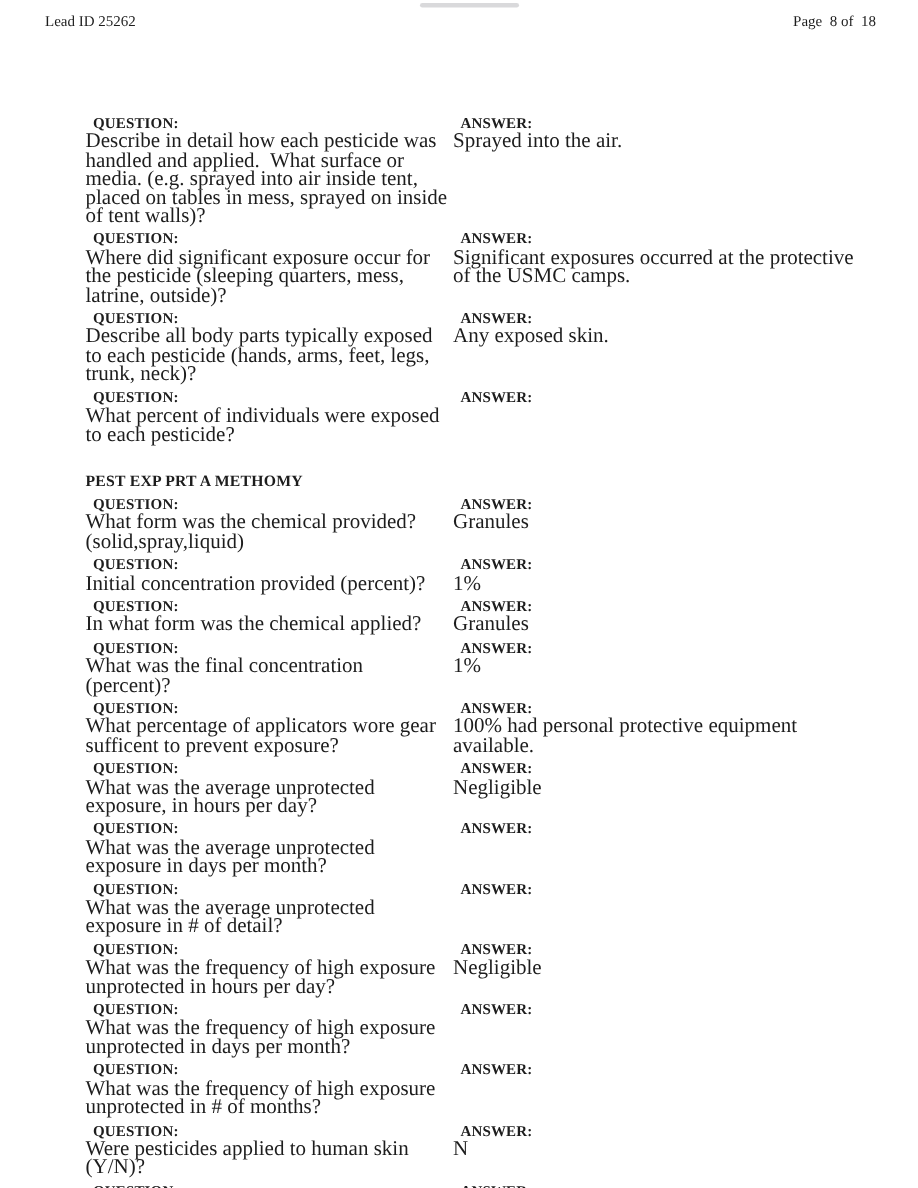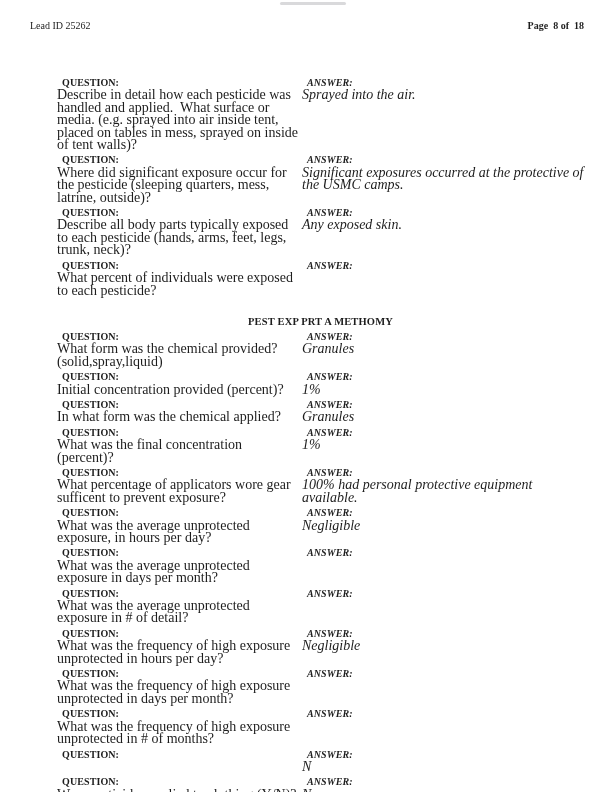--- a/index.html
+++ b/index.html
@@ -21,64 +21,63 @@
     top: 2px;
     left: 280px;
     width: 66px;
     height: 3px;
     background: #b9b9bd;
     opacity: 0.55;
     border-radius: 2px;
   }
   .page-header {
     position: absolute;
-    top: 20px;
+    top: 9px;
     left: 30px;
     right: 28px;
     display: flex;
     justify-content: space-between;
     font-size: 10px;
     line-height: 12px;
   }
   .page-header .lead-id { white-space: pre; }
-  .page-header .page-info { white-space: pre; font-weight: bold; }
+  .page-header .page-info { white-space: pre; }
   .content {
     position: absolute;
     top: 77px;
     left: 57px;
     width: 527px;
   }
   .qa-row {
     display: flex;
     align-items: flex-start;
     margin-bottom: 3px;
   }
   .q-cell { width: 245px; flex: 0 0 245px; }
-  .a-cell { flex: 1 1 auto; min-width: 0; font-style: italic; }
+  .a-cell { flex: 1 1 auto; min-width: 0; }
   .lbl {
     font-weight: bold;
     font-size: 10px;
     line-height: 12.4px;
     padding-left: 5px;
     letter-spacing: 0.1px;
     white-space: pre;
   }
   .txt {
     font-size: 14px;
     line-height: 12.4px;
     white-space: pre-wrap;
   }
   .a-cell .txt { line-height: 12.4px; }
   .section-hdr {
     font-weight: bold;
     font-size: 10.5px;
     line-height: 13px;
     margin: 18px 0 3px 0;
     letter-spacing: 0.15px;
-    text-align: center;
   }
 </style>
 </head>
 <body>
 
 <div class="page">
   <div class="scan-smudge"></div>
 
   <div class="page-header">
     <span class="lead-id">Lead ID 25262</span>
@@ -249,20 +248,21 @@
     </div>
     <div class="a-cell">
       <div class="lbl">ANSWER:</div>
       <div class="txt"></div>
     </div>
   </div>
 
   <div class="qa-row">
     <div class="q-cell">
       <div class="lbl">QUESTION:</div>
+      <div class="txt">Were pesticides applied to human skin (Y/N)?</div>
     </div>
     <div class="a-cell">
       <div class="lbl">ANSWER:</div>
       <div class="txt">N</div>
     </div>
   </div>
 
   <div class="qa-row">
     <div class="q-cell">
       <div class="lbl">QUESTION:</div>

